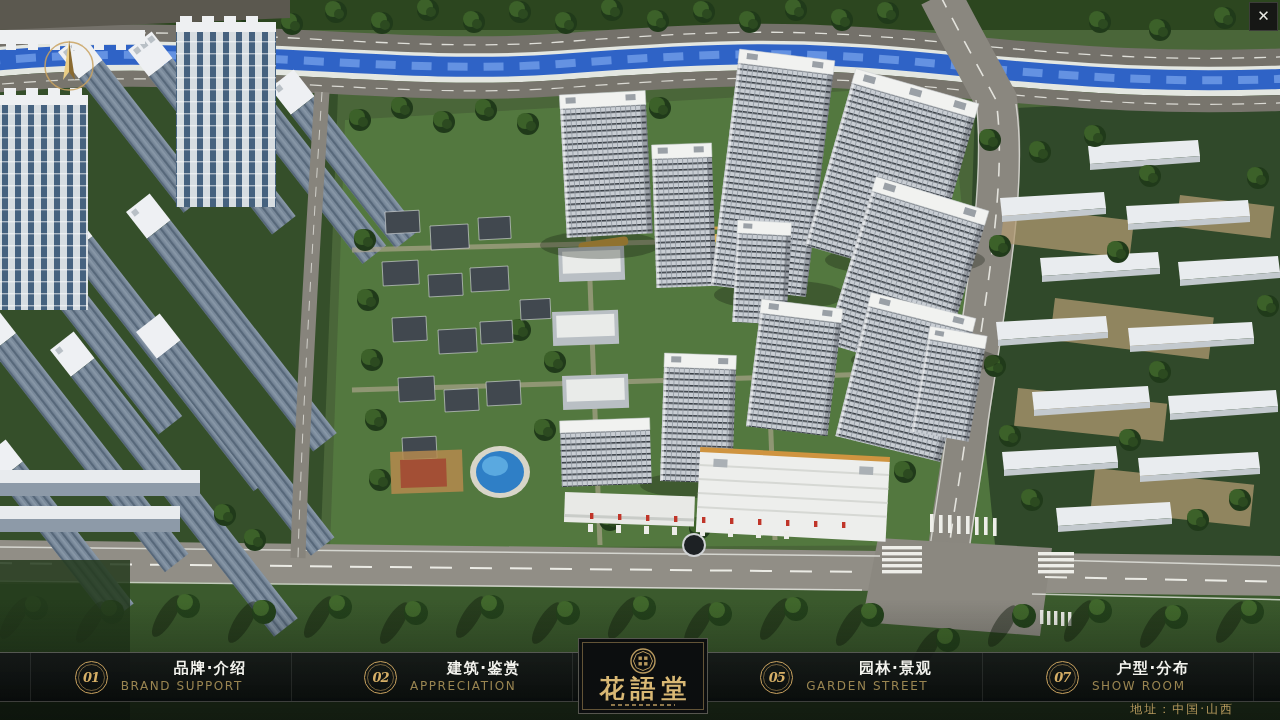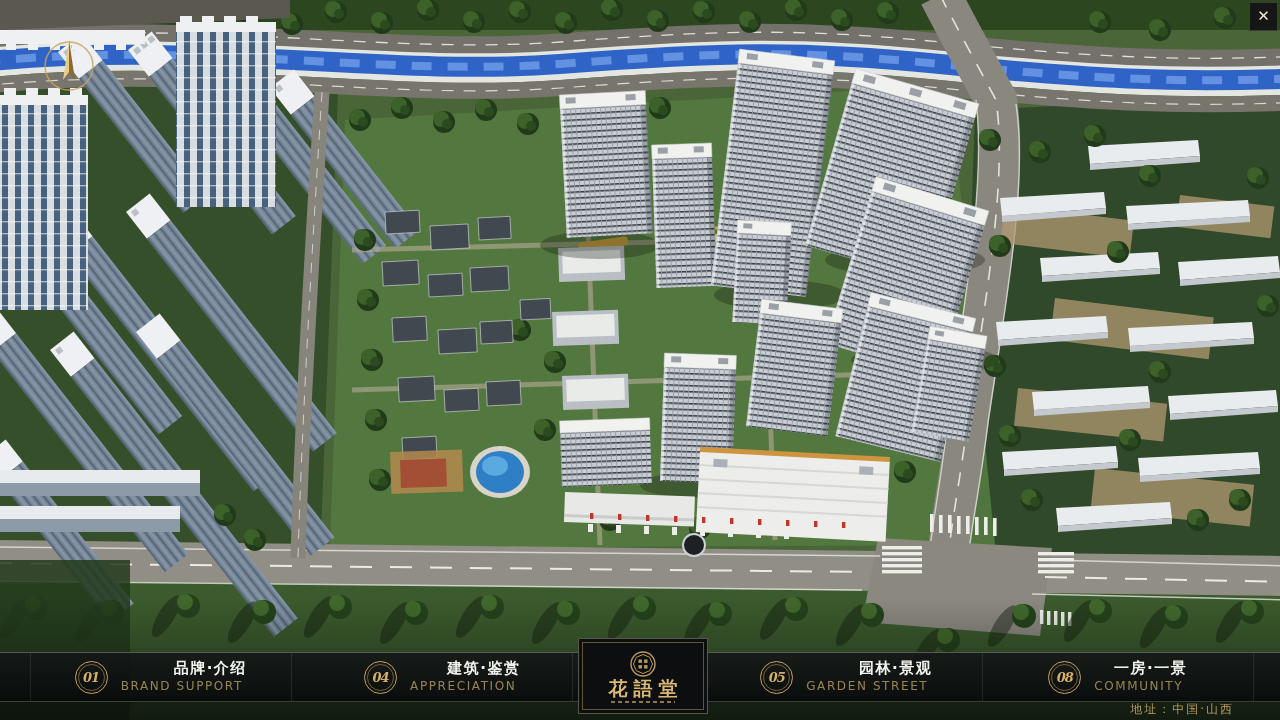--- a/index.html
+++ b/index.html
@@ -33,21 +33,21 @@
   .zh{font-weight:700;font-size:15px;line-height:1.05;color:#f3f3ee;letter-spacing:1.5px;white-space:nowrap;}
   .en{display:flex;align-items:center;gap:4px;margin-top:3px;color:#9a8551;font-size:12px;
       letter-spacing:1.6px;white-space:nowrap;}
   .en::before,.en::after{content:'';flex:1;height:1px;background:rgba(170,148,100,.55);}
 
   .center-gap{width:138px;flex:0 0 auto;}
   .logo-panel{position:absolute;left:578px;top:638px;width:130px;height:76px;z-index:25;
               background:#0c0e0f;border:1px solid #56564f;padding:3px;box-sizing:border-box;cursor:default;}
   .logo-inner{width:100%;height:100%;border:1px solid rgba(186,154,95,.5);box-sizing:border-box;
               display:flex;flex-direction:column;align-items:center;justify-content:center;gap:1px;}
-  .logo-name{font-family:"DejaVu Serif","Liberation Serif",serif;font-weight:700;font-size:19px;
+  .logo-name{font-family:"DejaVu Serif","Liberation Serif",serif;font-weight:700;font-size:25px;
              color:#d9b874;letter-spacing:6px;text-indent:6px;line-height:1;}
   .logo-rule{width:64px;height:2px;margin-top:2px;
              background:repeating-linear-gradient(90deg,rgba(186,154,95,.75) 0 4px,transparent 4px 7px);}
   .addr{position:absolute;right:46px;top:701px;z-index:21;font-size:12px;color:#b79a5e;letter-spacing:2px;}
 </style>
 </head>
 <body>
 
 <div class="stage">
 
@@ -574,46 +574,46 @@
       <span class="badge">
             <span class="num">01</span>
           </span>
       <span class="nav-txt">
             <span class="zh">品牌·介绍</span>
       <span class="en">BRAND SUPPORT</span>
           </span>
     </div>
     <div class="nav-item">
       <span class="badge">
-            <span class="num">04</span>
+            <span class="num">02</span>
           </span>
       <span class="nav-txt">
             <span class="zh">建筑·鉴赏</span>
       <span class="en">APPRECIATION</span>
           </span>
     </div>
   </div>
   <div class="center-gap"></div>
   <div class="nav-group right">
     <div class="nav-item">
       <span class="badge">
             <span class="num">05</span>
           </span>
       <span class="nav-txt">
             <span class="zh">园林·景观</span>
       <span class="en">GARDEN STREET</span>
           </span>
     </div>
     <div class="nav-item">
       <span class="badge">
-            <span class="num">08</span>
+            <span class="num">07</span>
           </span>
       <span class="nav-txt">
-            <span class="zh">一房·一景</span>
-      <span class="en">COMMUNITY</span>
+            <span class="zh">户型·分布</span>
+      <span class="en">SHOW ROOM</span>
           </span>
     </div>
   </div>
 </div>
 
 <div class="logo-panel">
   <div class="logo-inner">
     <svg width="28" height="28" viewBox="0 0 28 28">
       <circle cx="14" cy="14" r="12" fill="none" stroke="#b99a5f" stroke-width="1.4"></circle>
       <polygon points="14,4.5 20.7,7.3 23.5,14 20.7,20.7 14,23.5 7.3,20.7 4.5,14 7.3,7.3" fill="none" stroke="#b99a5f" stroke-width="1"></polygon>

